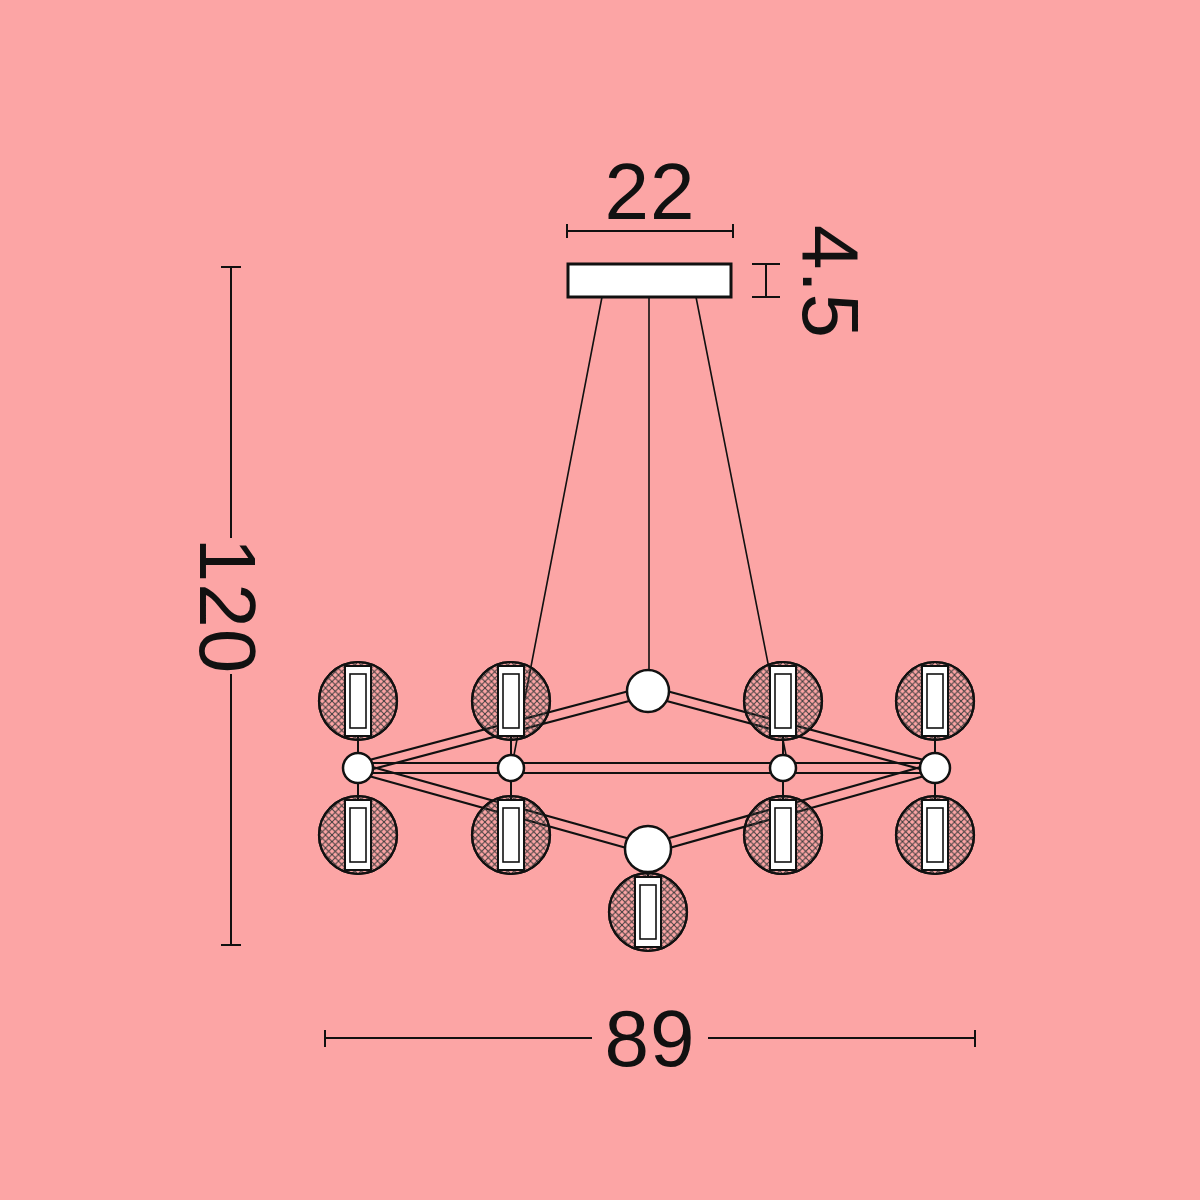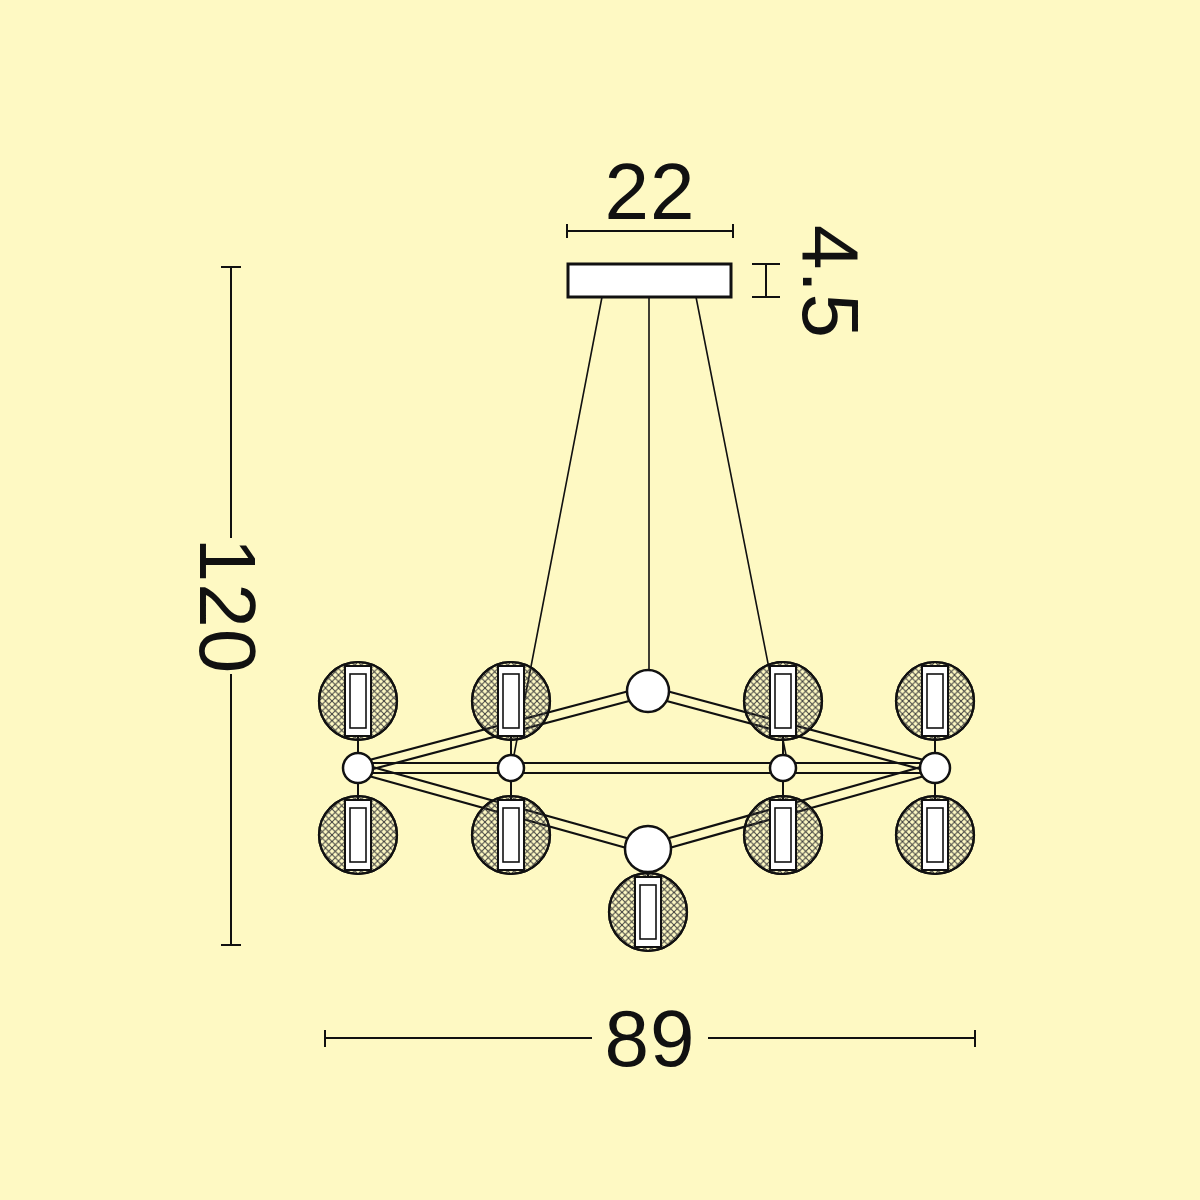--- a/index.html
+++ b/index.html
@@ -7,21 +7,21 @@
     padding: 0;
     background: #ffffff;
     width: 1200px;
     height: 1200px;
     overflow: hidden;
   }
   .stage {
     position: relative;
     width: 1200px;
     height: 1200px;
-    background: #fef9c3;
+    background: #fca5a5;
   }
   svg { display: block; }
   .dim-text {
     font-family: "Liberation Sans", "DejaVu Sans", sans-serif;
     font-size: 80px;
     font-weight: 400;
     fill: #111111;
     letter-spacing: 1px;
   }
   .thin  { stroke: #111111; stroke-width: 1.6; fill: none; }

